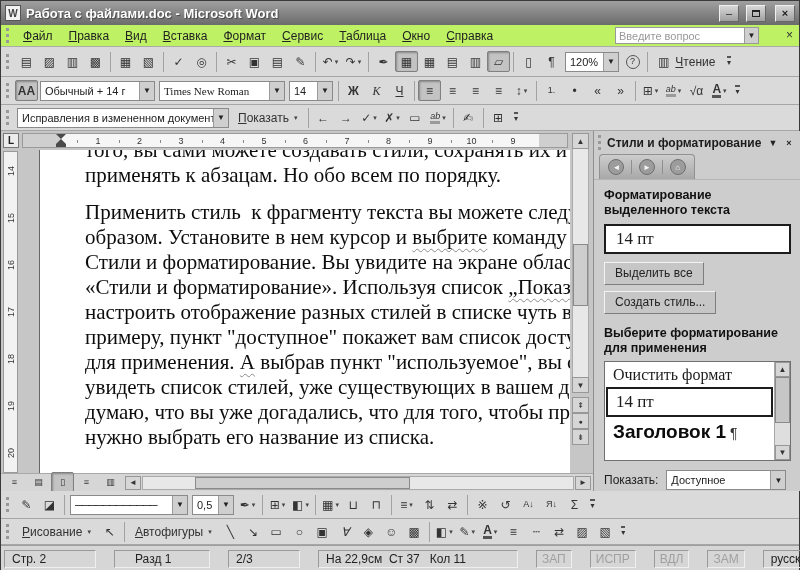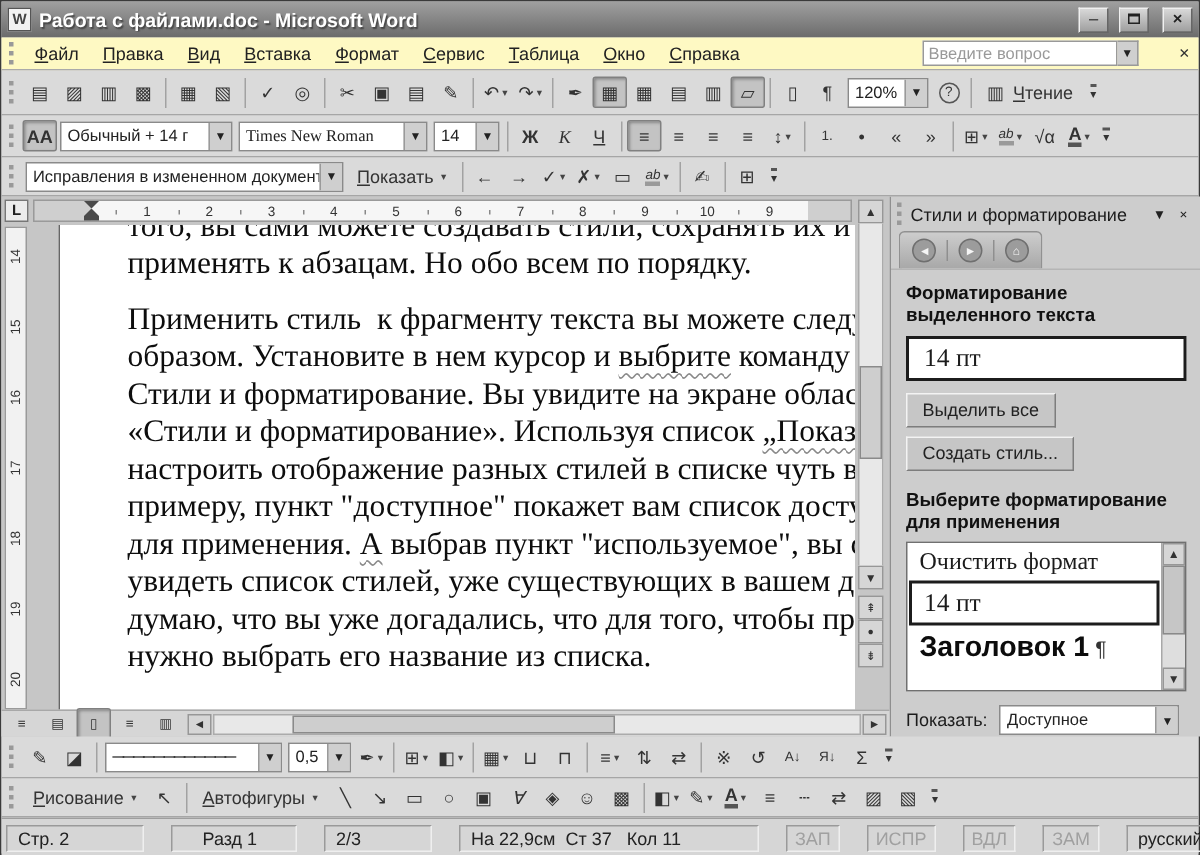--- a/index.html
+++ b/index.html
@@ -9,21 +9,21 @@
 
   
   .titlebar { height:24px; flex:0 0 24px; background:linear-gradient(#a0a0a0,#6b6b6b); display:flex; align-items:center; padding:0 4px; gap:5px; }
   .word-ico { width:16px; height:16px; background:#f2f2f2; border:1px solid #555; font-size:10px; font-weight:bold; color:#444; display:flex; align-items:center; justify-content:center; }
   .title-text { color:#fff; font-weight:bold; font-size:13px; text-shadow:1px 1px 1px #444; flex:1; white-space:nowrap; overflow:hidden; }
   .win-btn { width:20px; height:17px; background:linear-gradient(#d8d8d8,#9f9f9f); border:1px solid #f0f0f0; border-right-color:#666; border-bottom-color:#666; color:#222; font-size:11px; line-height:14px; text-align:center; margin-left:2px; }
   .win-btn.close { margin-left:4px; font-weight:bold; }
   .restore-box { display:inline-block; width:8px; height:7px; border:1px solid #222; border-top-width:2px; margin-top:3px; }
 
   
-  .menubar { height:22px; flex:0 0 22px; background:#fef9c3; border-bottom:1px solid #aaa; display:flex; align-items:center; position:relative; padding-left:3px; font-size:12px; color:#222; }
+  .menubar { height:22px; flex:0 0 22px; background:#bef264; border-bottom:1px solid #aaa; display:flex; align-items:center; position:relative; padding-left:3px; font-size:12px; color:#222; }
   .grip { width:5px; height:15px; border-left:3px dotted #999; margin:0 4px 0 2px; flex:0 0 auto; }
   .menu-item { display:inline-block; padding:2px 8px; white-space:nowrap; }
   .acc::first-letter { text-decoration:underline; }
   .askbox { position:absolute; right:40px; top:2px; display:flex; align-items:center; }
   .askbox input { width:130px; height:17px; border:1px solid #999; font-size:11px; padding:0 3px; color:#555; background:#fff; }
   .askbox input::placeholder { color:#999; }
   .ask-arrow { width:14px; height:17px; background:#cfcfcf; border:1px solid #999; border-left:none; font-size:8px; display:flex; align-items:center; justify-content:center; }
   .mclose { position:absolute; right:6px; top:3px; font-size:12px; color:#333; }
 
   
@@ -81,21 +81,21 @@
   .browse-gap { height:4px; flex:0 0 4px; }
   .bball { font-size:7px; }
   .h-scroll { position:absolute; left:0; bottom:0; width:592px; height:18px; background:#d6d6d6; border-top:1px solid #a8a8a8; display:flex; align-items:center; padding:1px 2px; }
   .vbtns { display:flex; gap:1px; margin-right:3px; }
   .hbtn { width:16px; height:14px; flex:0 0 16px; background:#d6d6d6; border:1px solid #979797; font-size:8px; display:flex; align-items:center; justify-content:center; color:#333; }
   .htrack { flex:1; height:14px; background:#e8e8e8; border:1px solid #ababab; position:relative; margin:0 1px; }
   .hthumb { position:absolute; top:0; bottom:0; left:52px; width:215px; background:#cecece; border:1px solid #8a8a8a; }
 
   
   .pane { width:208px; flex:0 0 208px; background:#cdcdcd; border-left:1px solid #8f8f8f; font-size:12px; color:#1c1c1c; display:flex; flex-direction:column; }
-  .pane-head { height:23px; flex:0 0 23px; display:flex; align-items:center; padding:0 4px 0 2px; font-weight:normal; font-size:12px; }
+  .pane-head { height:23px; flex:0 0 23px; display:flex; align-items:center; padding:0 4px 0 2px; font-weight:bold; font-size:12px; }
   .pane-head .ttl { flex:1; white-space:nowrap; overflow:hidden; }
   .ph-btn { width:16px; height:15px; font-size:9px; display:flex; align-items:center; justify-content:center; color:#222; }
   .pane-nav { height:26px; flex:0 0 26px; padding-left:5px; border-bottom:1px solid #b5b5b5; }
   .nav-tab { width:96px; height:25px; background:linear-gradient(#cdcdcd,#a8a8a8); border:1px solid #919191; border-bottom:none; border-radius:4px 4px 0 0; display:flex; align-items:center; justify-content:space-around; padding:0 5px; }
   .nav-circle { width:16px; height:16px; border-radius:50%; background:#9c9c9c; border:1px solid #6f6f6f; color:#f5f5f5; font-size:8px; display:flex; align-items:center; justify-content:center; }
   .nav-sep { width:1px; height:14px; background:#8f8f8f; }
   .pane-body { padding:8px 10px 0 10px; flex:1; }
   .ph { font-weight:bold; font-size:12.5px; line-height:15px; color:#111; }
   .selbox { margin-top:6px; height:30px; border:2px solid #1c1c1c; background:#fff; font-family:"Liberation Serif",serif; font-size:17px; padding:3px 0 0 10px; }
   .pbtn { margin-top:8px; display:inline-block; background:#c6c6c6; border:1px solid; border-color:#f3f3f3 #7d7d7d #7d7d7d #f3f3f3; padding:3px 10px 4px; font-size:12px; color:#222; }
@@ -627,21 +627,21 @@
       <span class="tbtn">
         <span class="glyph">▧</span>
       </span>
       <span class="tbtn chev">
         <span class="glyph">▾</span>
       </span>
     </div>
 
   <div class="statusbar" id="statusbar">
       <span class="scell" style="width: 92px;">Стр. 2</span>
-      <span class="scell" style="width: 84px; padding-left: 20px;">Разд 1</span>
+      <span class="scell" style="width: 96px; padding-left: 20px;">Разд 1</span>
       <span class="scell" style="width: 72px;">2/3</span>
       <span class="scell" style="width: 200px;">На 22,9см  Ст 37   Кол 11</span>
       <span class="scell mode">ЗАП</span>
       <span class="scell mode">ИСПР</span>
       <span class="scell mode">ВДЛ</span>
       <span class="scell mode">ЗАМ</span>
       <span class="scell" style="width: 92px;">русский (Ро</span>
       <span class="scell spellcell"><span class="book"><span class="x">✗</span></span></span>
     </div>
 

